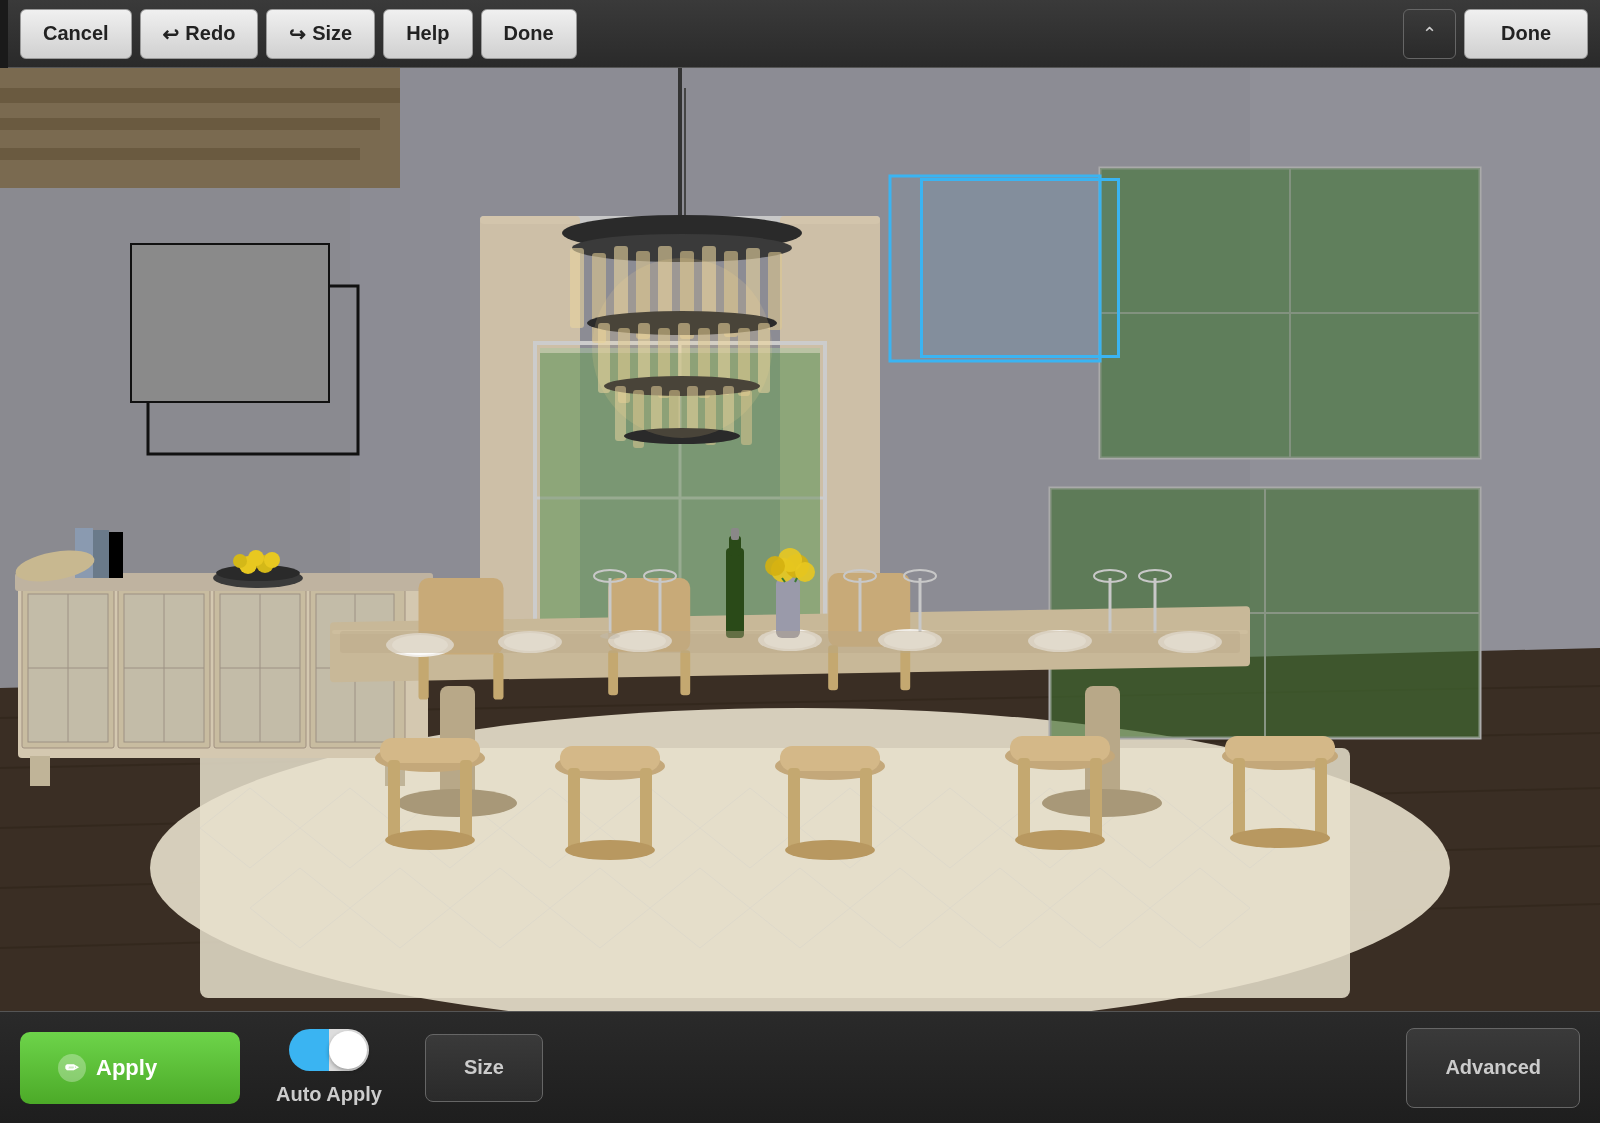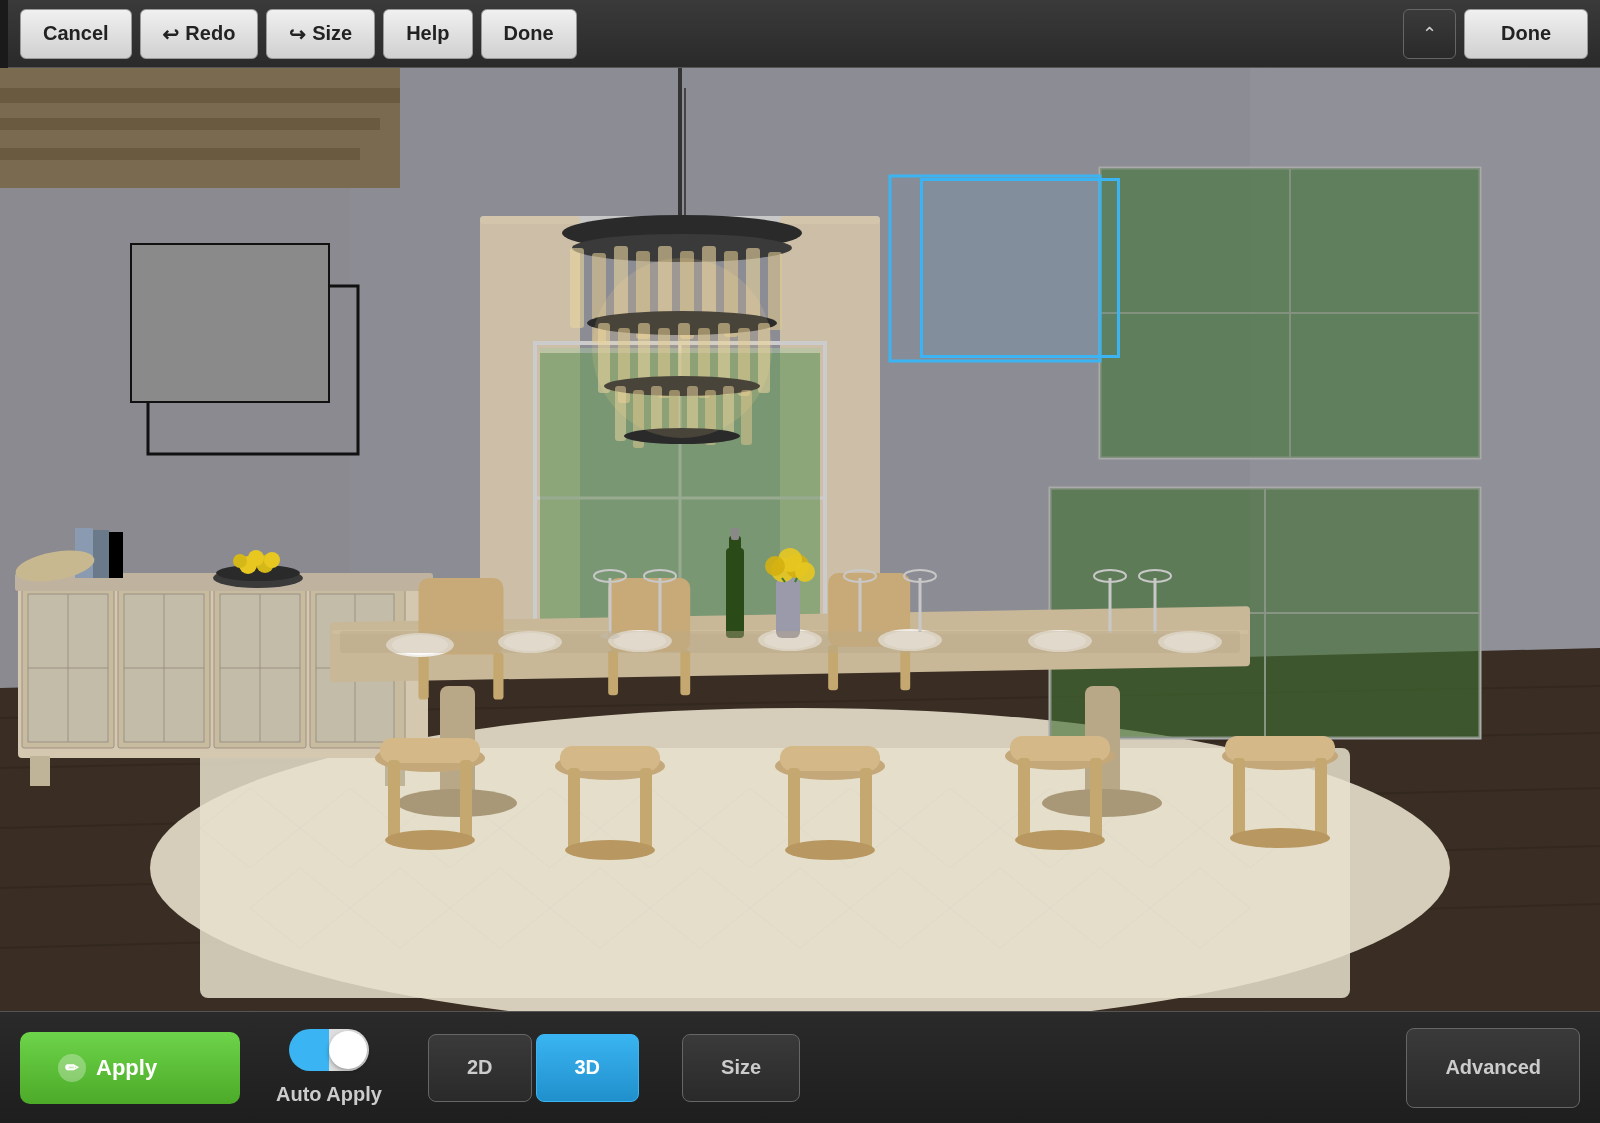--- a/index.html
+++ b/index.html
@@ -568,21 +568,17 @@
     <span>Apply</span>
   </button>
 
   <div class="toggle-container">
     <button class="toggle-switch">
       <div class="toggle-knob"></div>
     </button>
     <span class="toggle-label">Auto Apply</span>
   </div>
 
-  <div class="view-btn-group">
-    <button class="view-btn">2D</button>
-    <button class="view-btn active">3D</button>
-  </div>
 
   <button class="size-btn">Size</button>
 
   <button class="advanced-btn">Advanced</button>
 </div>
 
 </body></html>

